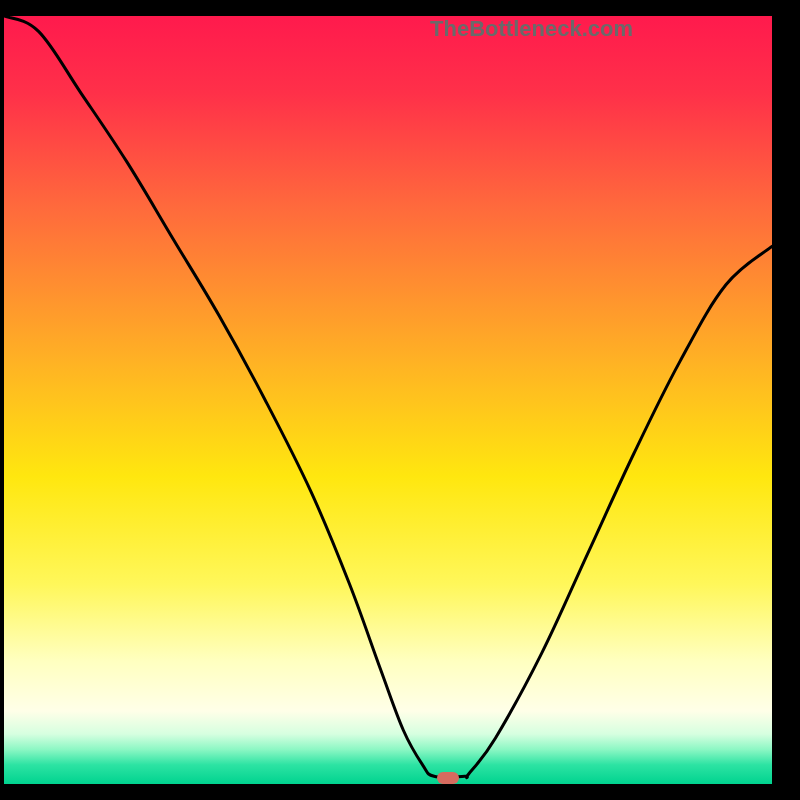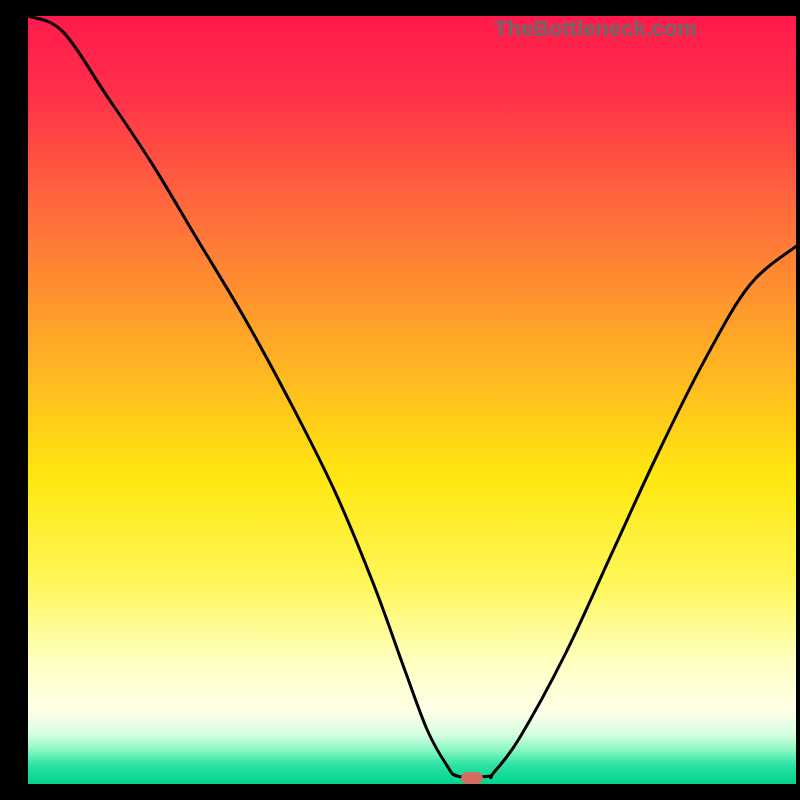--- a/index.html
+++ b/index.html
@@ -5,26 +5,25 @@
   html, body {
     margin: 0;
     padding: 0;
     width: 800px;
     height: 800px;
     background: #000;
     overflow: hidden;
   }
   .frame {
     position: absolute;
-    left: 28px;
+    left: 4px;
     top: 16px;
     width: 649px;
     height: 768px;
     background: #000;
-    padding-left: 40px;
   }
   .plot {
     position: absolute;
     left: 0;
     top: 0;
     width: 768px;
     height: 768px;
   }
   .watermark {
     position: absolute;

